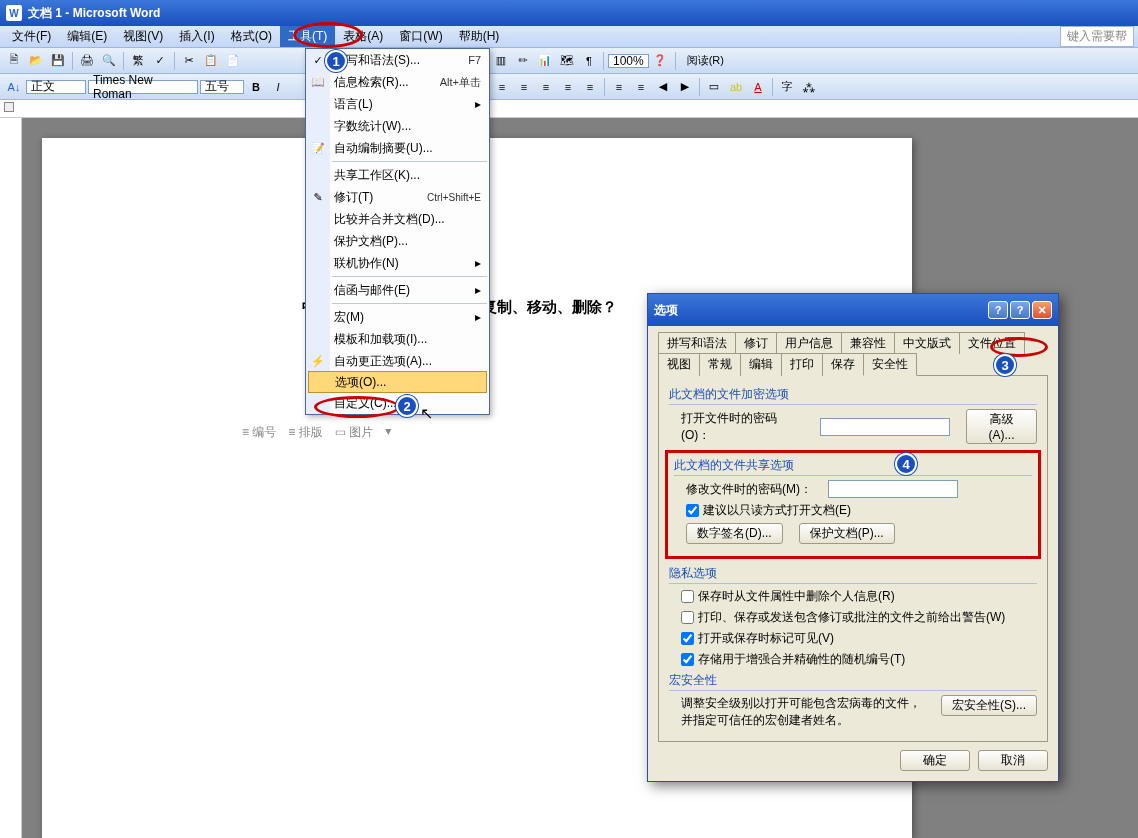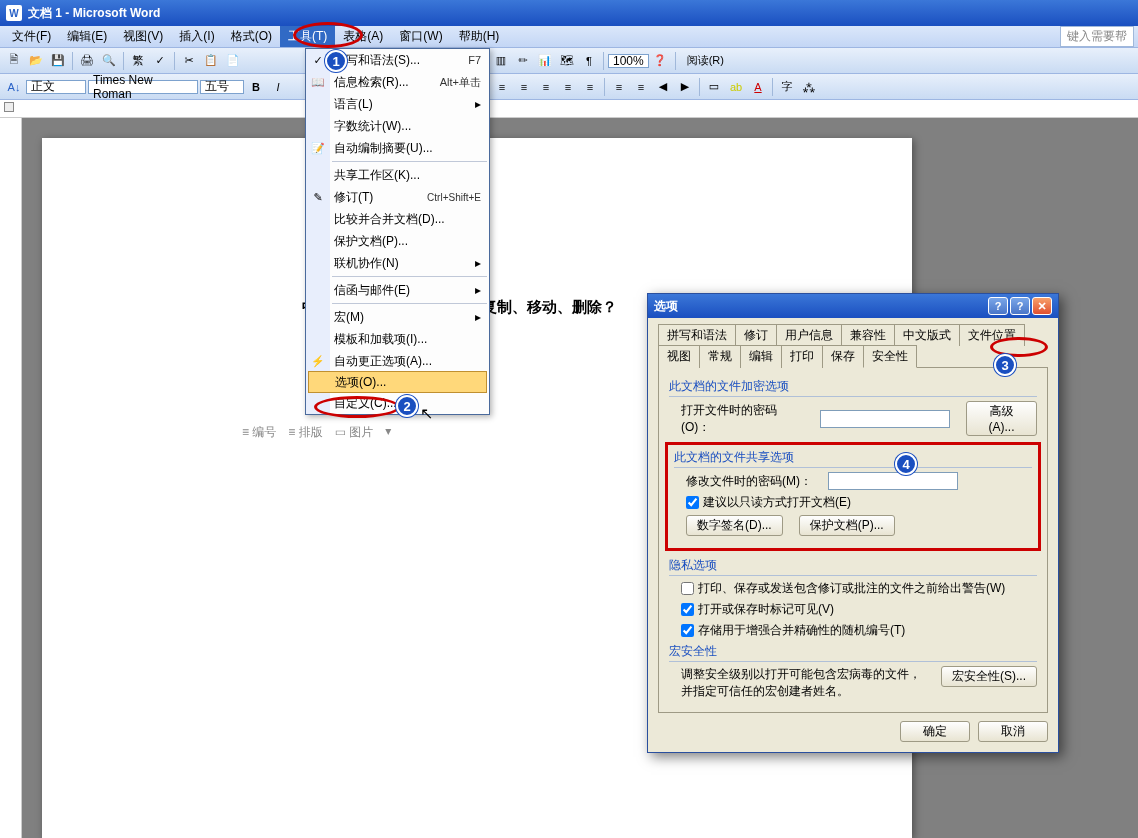--- a/index.html
+++ b/index.html
@@ -35,21 +35,21 @@
 .dropdown { position: absolute; top: 48px; left: 305px; width: 185px; background: linear-gradient(to right, #e8eefc 0, #e8eefc 24px, #fdfdfd 24px, #fdfdfd 100%); border: 1px solid #4a6a9c; box-shadow: 2px 2px 6px rgba(0,0,0,0.3); z-index: 50; }
 .dd-item { height: 22px; display: flex; align-items: center; padding: 0 8px 0 28px; position: relative; font-size: 12px; }
 .dd-item .ico { position: absolute; left: 4px; width: 16px; height: 16px; display: inline-flex; align-items: center; justify-content: center; font-size: 11px; }
 .dd-item .shortcut { margin-left: auto; font-size: 11px; color: #333; }
 .dd-item .arrow { margin-left: auto; }
 .dd-item.highlight { background: #ffd87a; border: 1px solid #c09030; margin: -1px 2px; padding-left: 26px; }
 .dd-sep { height: 1px; background: #c0c8d8; margin: 2px 2px 2px 26px; }
 
 
 .dialog { position: absolute; top: 293px; left: 647px; width: 412px; background: #ece9d8; border: 1px solid #2a4f9e; box-shadow: 4px 4px 12px rgba(0,0,0,0.5); z-index: 60; }
-.dlg-title { background: linear-gradient(to bottom, #3b77d8, #1a4fc0); color: #fff; height: 24px; display: flex; align-items: center; padding: 0 6px; font-weight: bold; }
+.dlg-title { background: linear-gradient(to bottom, #3b77d8, #1a4fc0); color: #fff; height: 32px; display: flex; align-items: center; padding: 0 6px; font-weight: bold; }
 .dlg-title .title-btns { margin-left: auto; display: flex; gap: 2px; }
 .dlg-title .tbtn { width: 20px; height: 18px; background: linear-gradient(to bottom,#f7a06a,#e05030); border: 1px solid #fff; border-radius: 3px; display: inline-flex; align-items: center; justify-content: center; color: #fff; font-size: 11px; }
 .dlg-title .tbtn.blue { background: linear-gradient(to bottom,#7aa6e8,#4a76c8); }
 .dlg-body { padding: 6px 10px 10px; }
 .tabs { display: flex; flex-wrap: wrap; }
 .tabs .tab { border: 1px solid #9e9a85; border-bottom: none; background: #ece9d8; padding: 2px 8px; font-size: 12px; margin-right: -1px; margin-bottom: -1px; position: relative; }
 .tabs .tab.row2 { }
 .tabs .tab.active { background: #ece9d8; z-index: 2; border-bottom: 1px solid #ece9d8; }
 .tab-content { border: 1px solid #9e9a85; padding: 10px 10px 8px; background: #ece9d8; }
 .group-lbl { color: #1a4fc0; font-size: 12px; margin-bottom: 4px; border-bottom: 1px solid #b0c0d8; padding-bottom: 1px; }
@@ -282,20 +282,26 @@
         <div class="row">
           <button class="dlg-btn">数字签名(D)...</button>
           <button class="dlg-btn">保护文档(P)...</button>
         </div>
       </div>
 
       <div class="group-lbl">隐私选项</div>
       <div class="row">
           <label class="chk">
             <input type="checkbox" style="">
+            <span>保存时从文件属性中删除个人信息(R)</span>
+          </label>
+        </div>
+      <div class="row">
+          <label class="chk">
+            <input type="checkbox" style="">
             <span>打印、保存或发送包含修订或批注的文件之前给出警告(W)</span>
           </label>
         </div>
       <div class="row">
           <label class="chk">
             <input type="checkbox" checked="" style="">
             <span>打开或保存时标记可见(V)</span>
           </label>
         </div>
       <div class="row">

